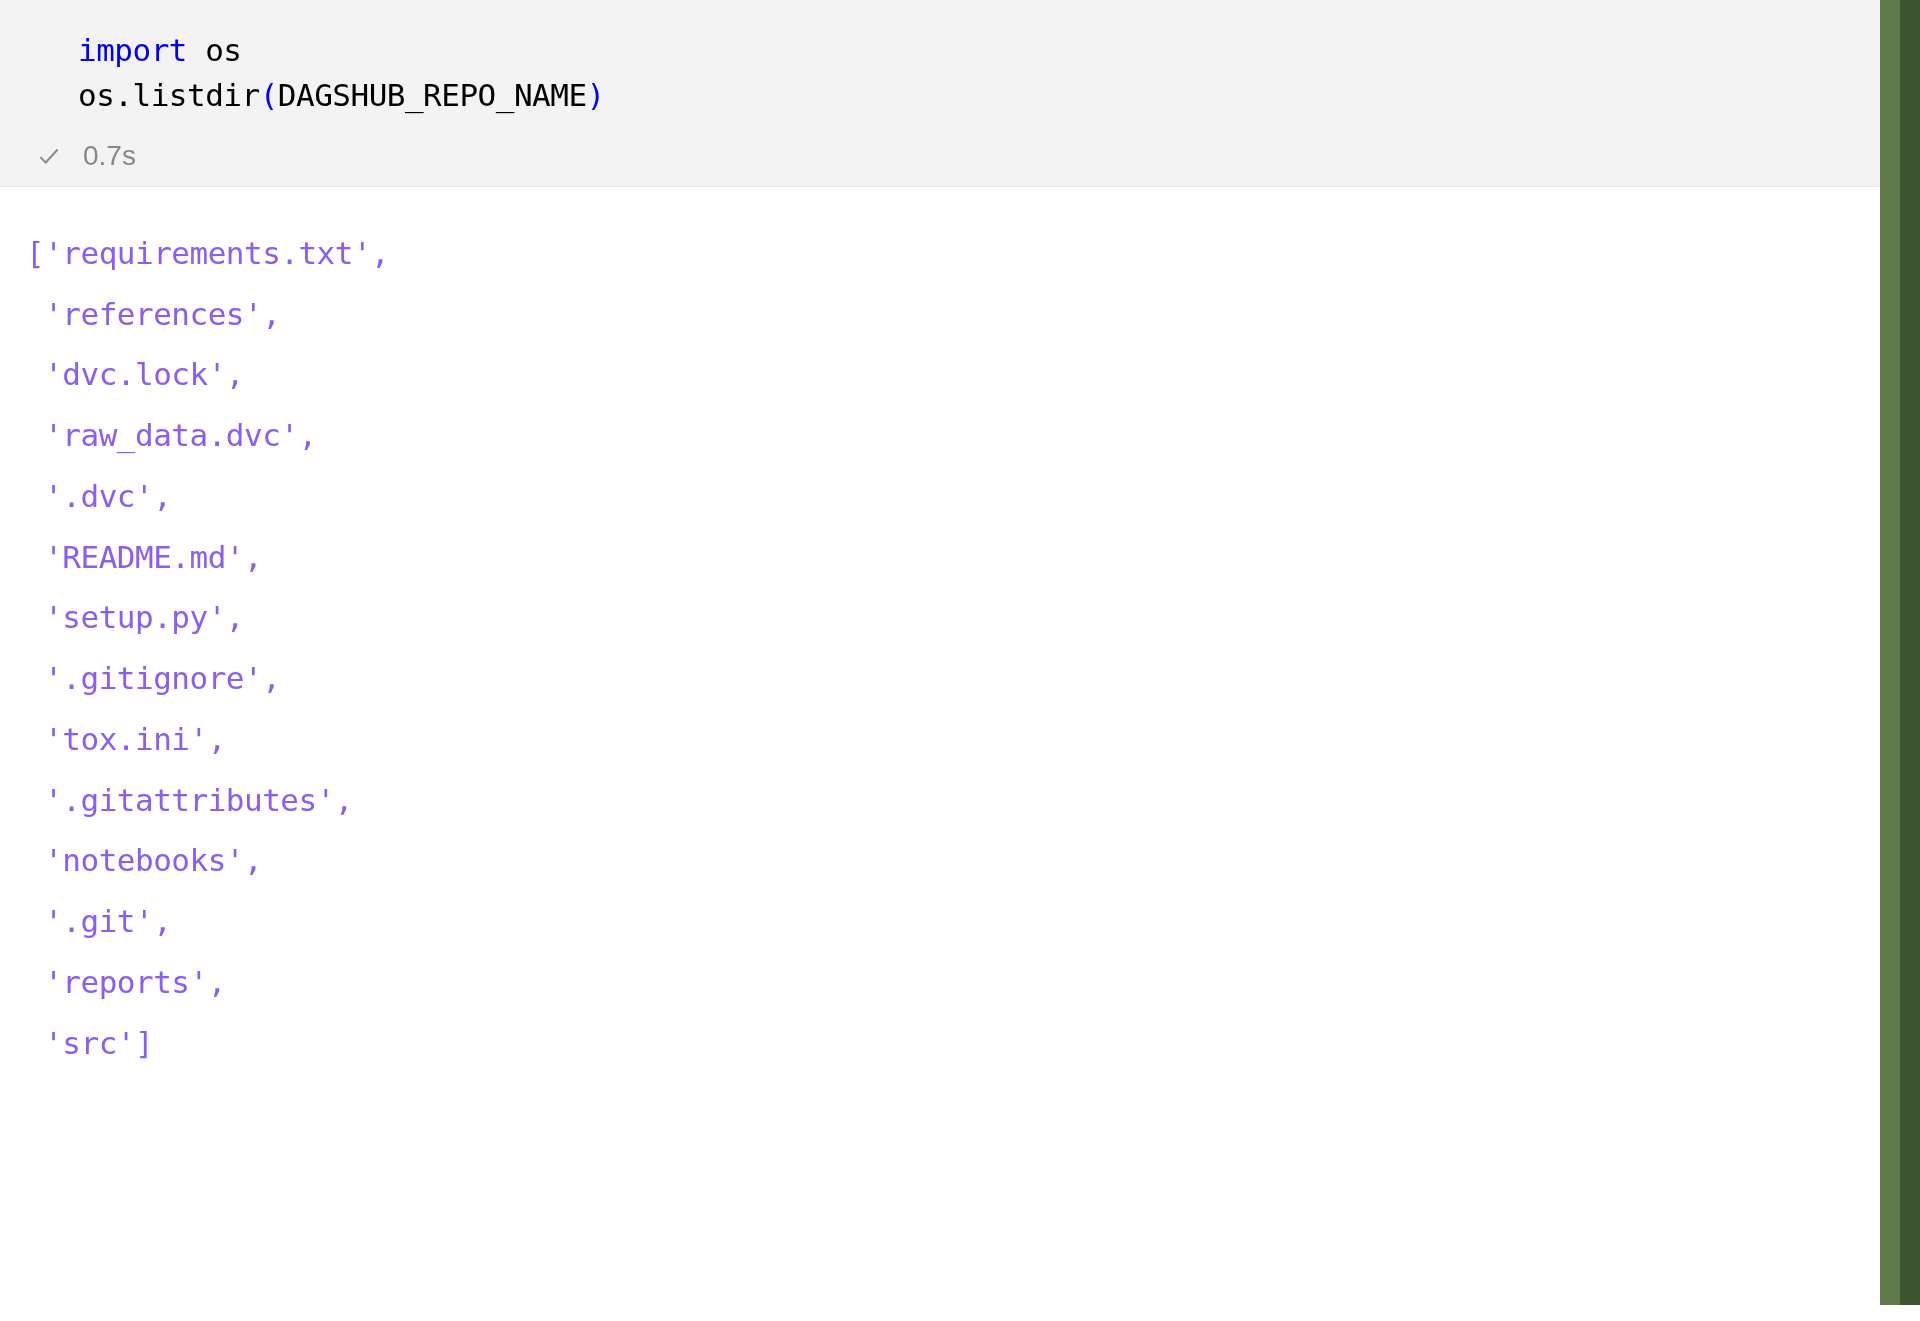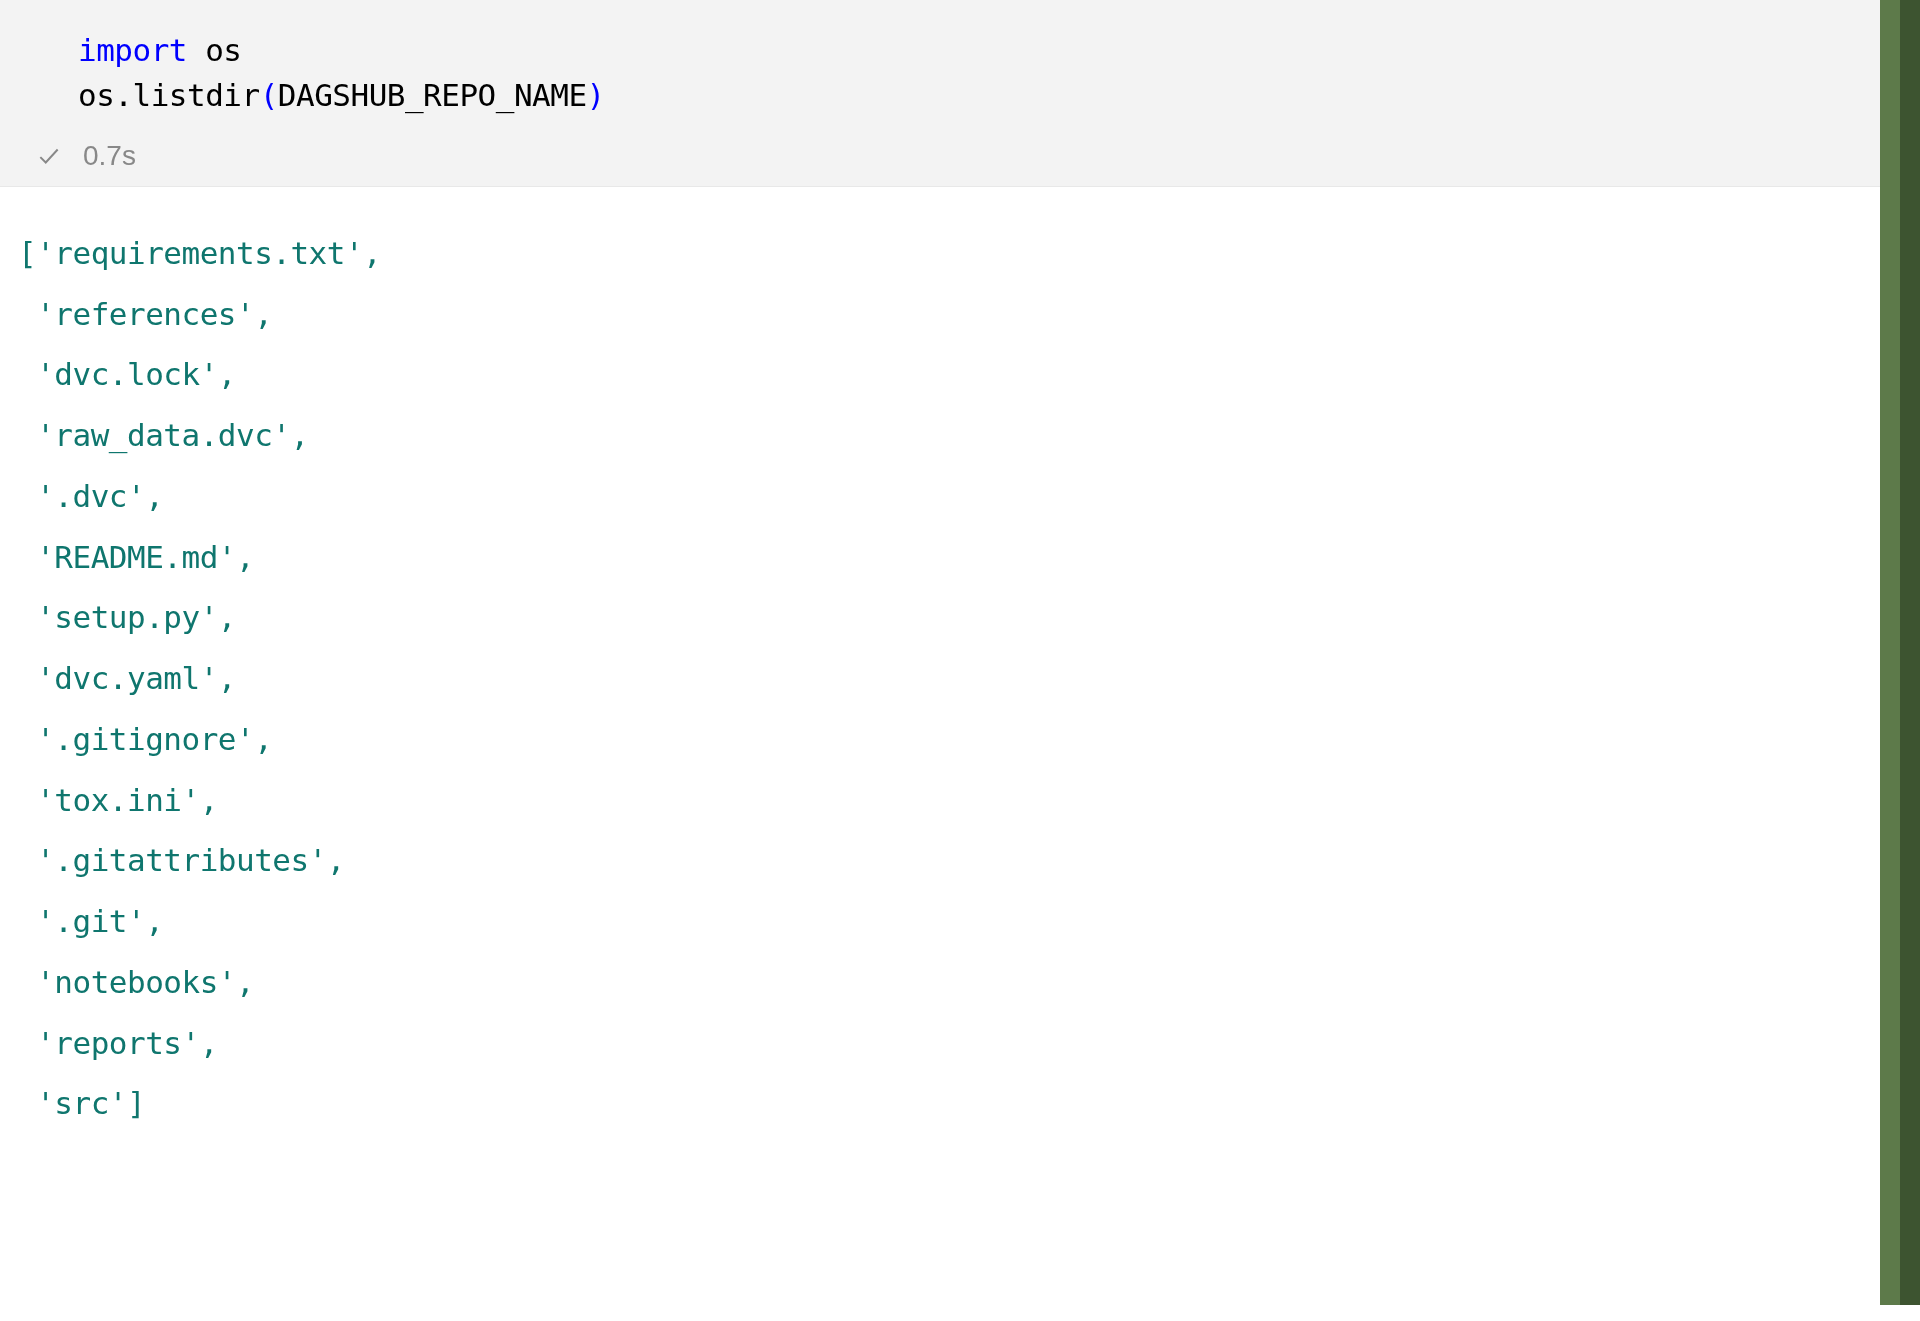--- a/index.html
+++ b/index.html
@@ -61,25 +61,25 @@
     stroke-width: 1.8;
     fill: none;
   }
   .exec-time {
     font-family: -apple-system, BlinkMacSystemFont, "Segoe UI", sans-serif;
     font-size: 28px;
     color: #888888;
     padding-left: 20px;
   }
   .output-area {
-    padding: 36px 0px 0px 18px;
+    padding: 36px 0px 0px 26px;
     font-size: 31px;
     line-height: 1.96;
     font-family: "SF Mono", "Monaco", "Menlo", "Consolas", "DejaVu Sans Mono", monospace;
-    color: #0f766e;
+    color: #8b5cf6;
     letter-spacing: -0.5px;
   }
   .output-line {
     white-space: pre;
   }
   .right-band {
     position: absolute;
     top: 0;
     right: 0;
     width: 40px;
@@ -108,25 +108,24 @@
   </div>
 
   <div class="output-area" id="output-lines">
   <div class="output-line">['requirements.txt',</div>
       <div class="output-line"> 'references',</div>
       <div class="output-line"> 'dvc.lock',</div>
       <div class="output-line"> 'raw_data.dvc',</div>
       <div class="output-line"> '.dvc',</div>
       <div class="output-line"> 'README.md',</div>
       <div class="output-line"> 'setup.py',</div>
-      <div class="output-line"> 'dvc.yaml',</div>
       <div class="output-line"> '.gitignore',</div>
       <div class="output-line"> 'tox.ini',</div>
       <div class="output-line"> '.gitattributes',</div>
+      <div class="output-line"> 'notebooks',</div>
       <div class="output-line"> '.git',</div>
-      <div class="output-line"> 'notebooks',</div>
       <div class="output-line"> 'reports',</div>
       <div class="output-line"> 'src']</div>
     </div>
 
   <div class="right-band"></div>
 
 </div>
 
 </body></html>

